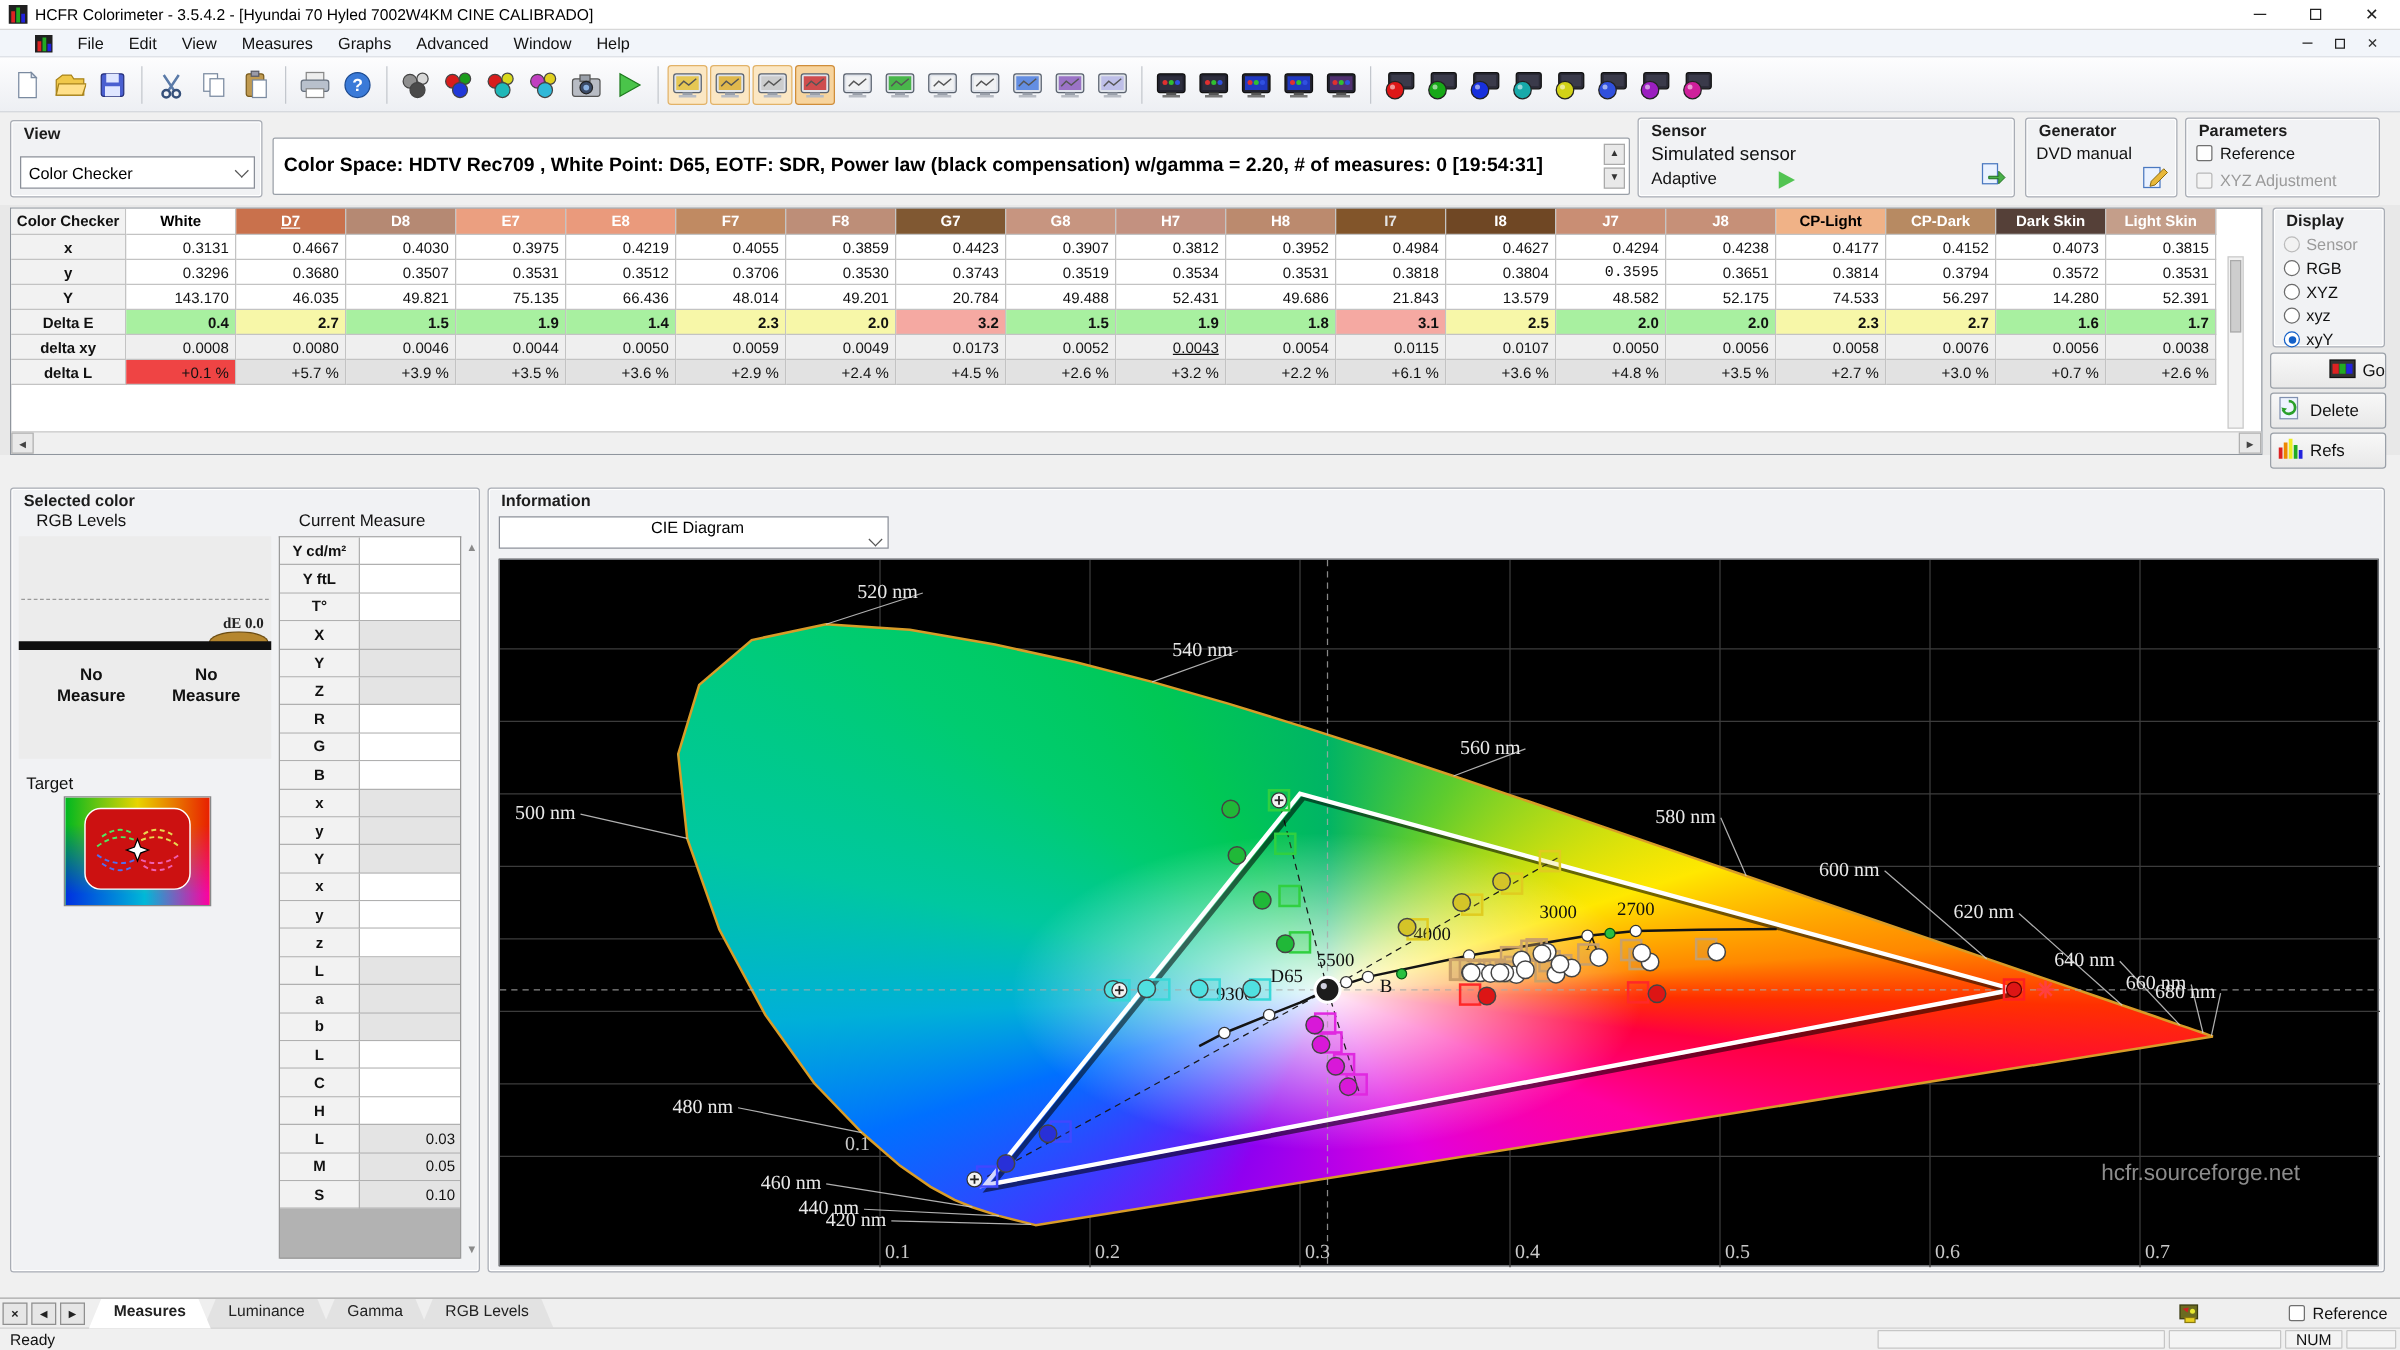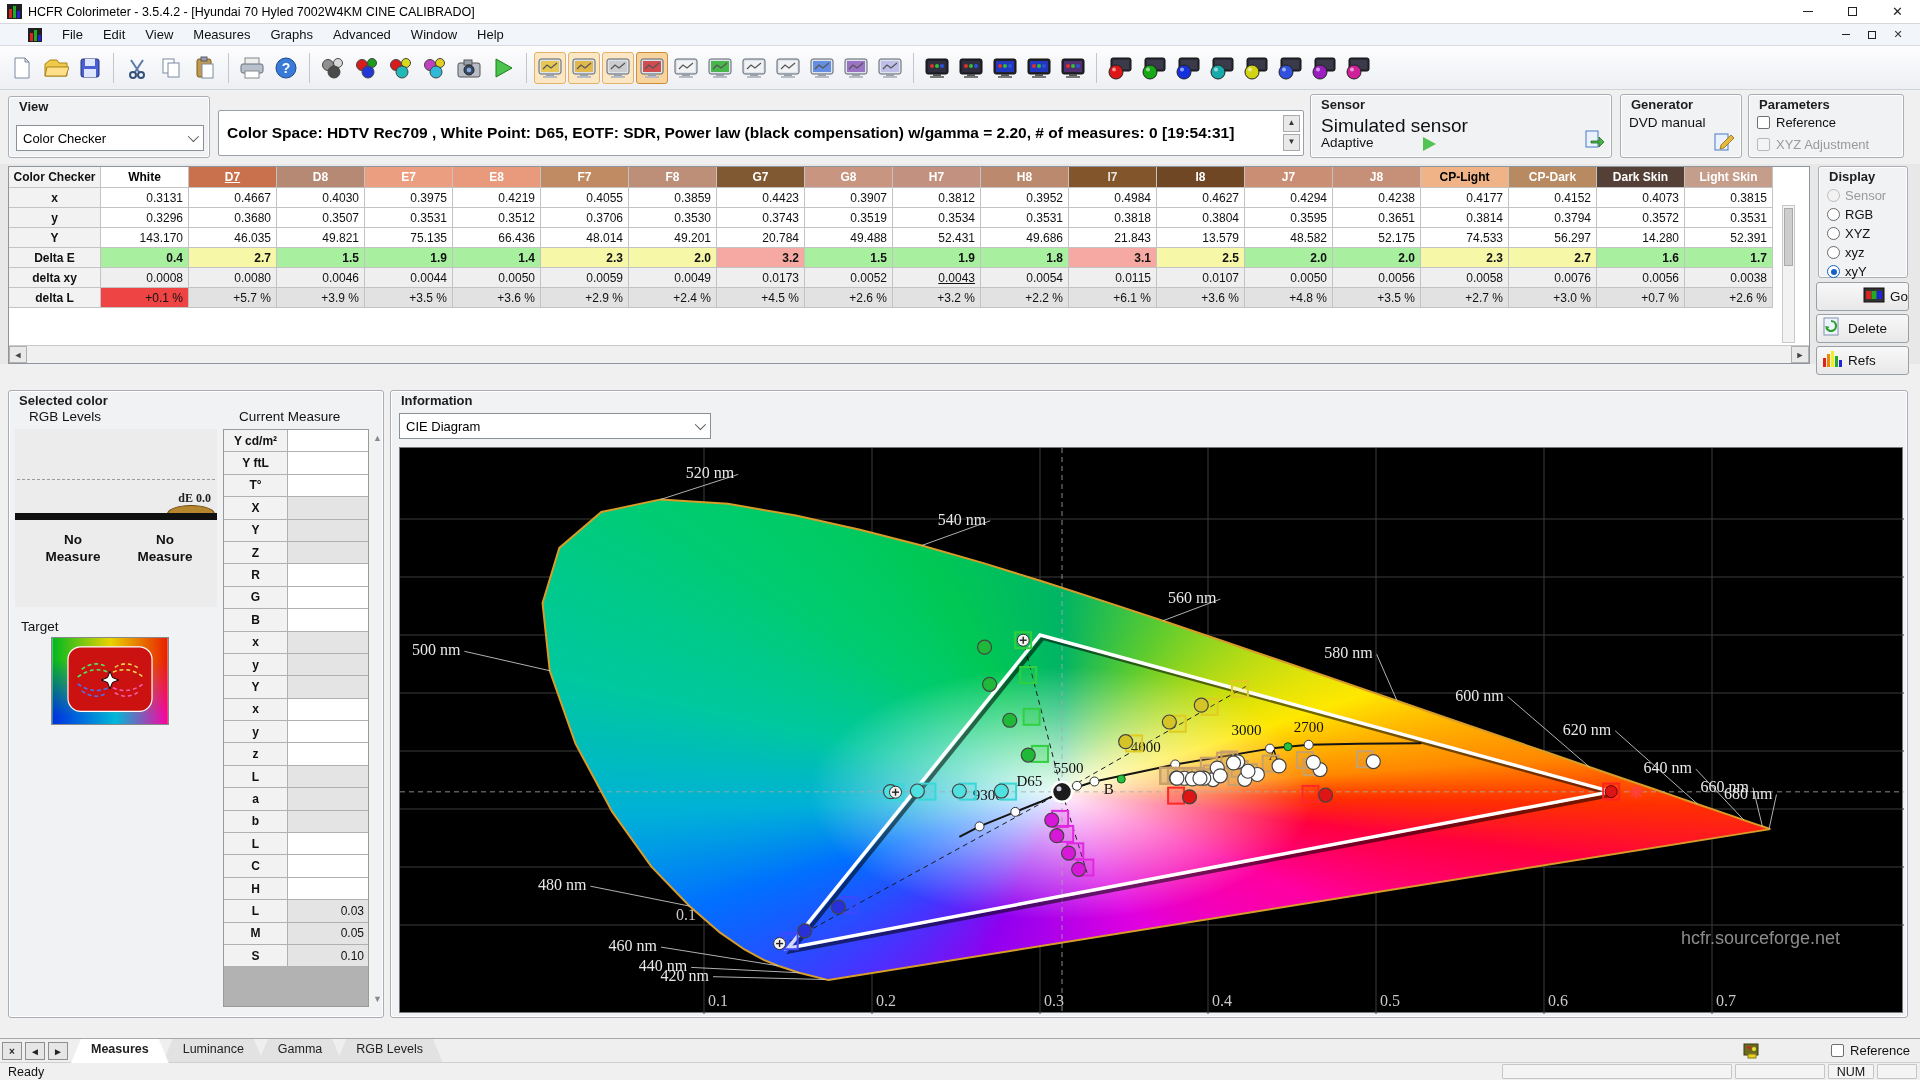--- a/index.html
+++ b/index.html
@@ -93,21 +93,21 @@
   .cm-row{display:flex;height:22.4px;}
   .cm-lbl{width:64px;background:#f2f2f2;border-right:1px solid #b0b0b0;border-bottom:1px solid #b0b0b0;
     display:flex;align-items:center;justify-content:center;font-weight:bold;font-size:12px;}
   .cm-val{flex:1;border-bottom:1px solid #b0b0b0;display:flex;align-items:center;justify-content:flex-end;
     padding-right:4px;font-size:12px;background:#fff;}
   .cm-val.shade{background:#e4e4e4;}
   #cm-filler{height:40px;background:#b2b2b2;border-bottom:1px solid #9a9a9a;}
   #cm-scroll{position:absolute;left:362px;top:38px;width:13px;height:578px;}
   .cm-arrow{position:absolute;left:0;width:13px;height:13px;color:#8a8a8a;font-size:9px;display:flex;align-items:center;justify-content:center;}
   
-  #cie-combo{left:8px;top:22px;width:312px;height:26px;}
+  #cie-combo{left:8px;top:22px;width:312px;height:26px;flex-direction:column;}
   #chart{position:absolute;left:8px;top:56px;width:1504px;height:566px;background:#000;border:1px solid #76797e;}
   #shoe{position:absolute;left:0;top:0;width:1504px;height:566px;}
   #chart svg{position:absolute;left:0;top:0;}
   
   #tabbar{position:absolute;left:0;top:1038px;width:1920px;height:24px;background:#efefef;
     border-top:1px solid #a8a8a8;display:flex;align-items:stretch;}
   .tab-nav{width:20px;height:18px;margin:3px 1px 0 2px;background:#e6e6e6;border:1px solid #8f8f8f;
     display:flex;align-items:center;justify-content:center;font-size:10px;font-weight:bold;color:#222;}
   .sheet-tab{position:relative;padding:3px 20px 0 20px;margin-left:-6px;font-size:12.5px;
     clip-path:polygon(10px 0,calc(100% - 10px) 0,100% 100%,0 100%);background:#e2e2e2;color:#222;height:24px;}
@@ -503,21 +503,21 @@
   <div id="infobar">
     <span id="infobar-text">Color Space: HDTV Rec709 , White Point: D65, EOTF:  SDR, Power law (black compensation) w/gamma = 2.20, # of measures: 0 [19:54:31]</span>
     <span class="spinner">
       <span class="spin-btn">▲</span>
       <span class="spin-btn">▼</span>
     </span>
   </div>
 
   <div class="gbox" style="left:1310px;top:4px;width:302px;height:64px">
     <span class="gtitle">Sensor</span>
-    <div style="position:absolute;left:10px;top:20px;font-size:19px">Simulated sensor</div>
+    <div style="position:absolute;left:10px;top:20px;font-size:15px">Simulated sensor</div>
     <div style="position:absolute;left:10px;top:40px;font-size:13.5px">Adaptive</div>
     <span style="position:absolute;left:112px;top:42px;width:0;height:0;border-left:13px solid #52c452;border-top:7px solid transparent;border-bottom:7px solid transparent"></span>
     <svg style="position:absolute;left:272px;top:34px" width="22" height="22" viewBox="0 0 22 22">
       <rect x="3" y="2" width="12" height="16" fill="#eaf2ff" stroke="#4a78c0"></rect>
       <path d="M8 12 L16 12 L16 8 L21 13 L16 18 L16 14 L8 14 Z" fill="#49b049" stroke="#1d701d" stroke-width="0.8"></path>
     </svg>
   </div>
 
   <div class="gbox" style="left:1620px;top:4px;width:122px;height:64px">
     <span class="gtitle">Generator</span>
@@ -592,21 +592,21 @@
       <div class="cell val" style="height: 20px;">0.3531</div>
       <div class="cell val" style="height: 20px;">0.3512</div>
       <div class="cell val" style="height: 20px;">0.3706</div>
       <div class="cell val" style="height: 20px;">0.3530</div>
       <div class="cell val" style="height: 20px;">0.3743</div>
       <div class="cell val" style="height: 20px;">0.3519</div>
       <div class="cell val" style="height: 20px;">0.3534</div>
       <div class="cell val" style="height: 20px;">0.3531</div>
       <div class="cell val" style="height: 20px;">0.3818</div>
       <div class="cell val" style="height: 20px;">0.3804</div>
-      <div class="cell val" style="height: 20px;">0.3595</div>
+      <div class="cell val" style="height: 20px; font-family: Liberation Mono, monospace;">0.3595</div>
       <div class="cell val" style="height: 20px;">0.3651</div>
       <div class="cell val" style="height: 20px;">0.3814</div>
       <div class="cell val" style="height: 20px;">0.3794</div>
       <div class="cell val" style="height: 20px;">0.3572</div>
       <div class="cell val" style="height: 20px;">0.3531</div>
       <div class="cell rowlbl" style="height: 20px;">Y</div>
       <div class="cell val" style="height: 20px;">143.170</div>
       <div class="cell val" style="height: 20px;">46.035</div>
       <div class="cell val" style="height: 20px;">49.821</div>
       <div class="cell val" style="height: 20px;">75.135</div>

